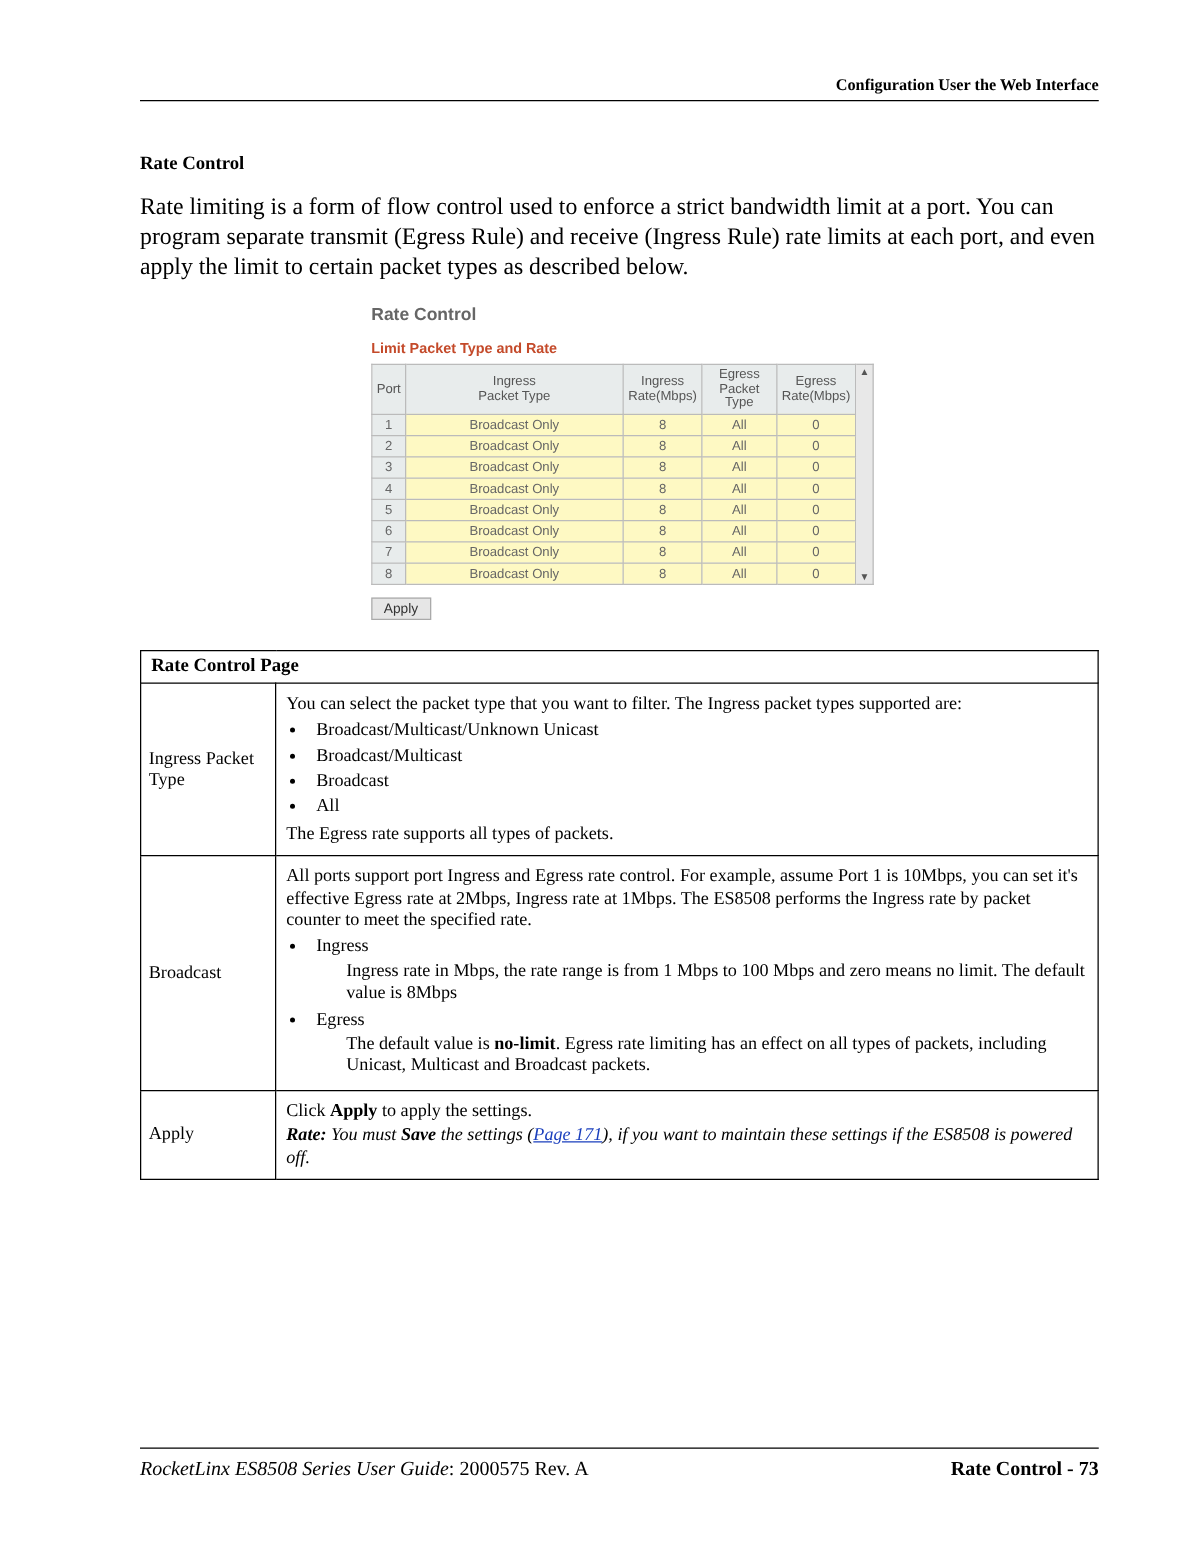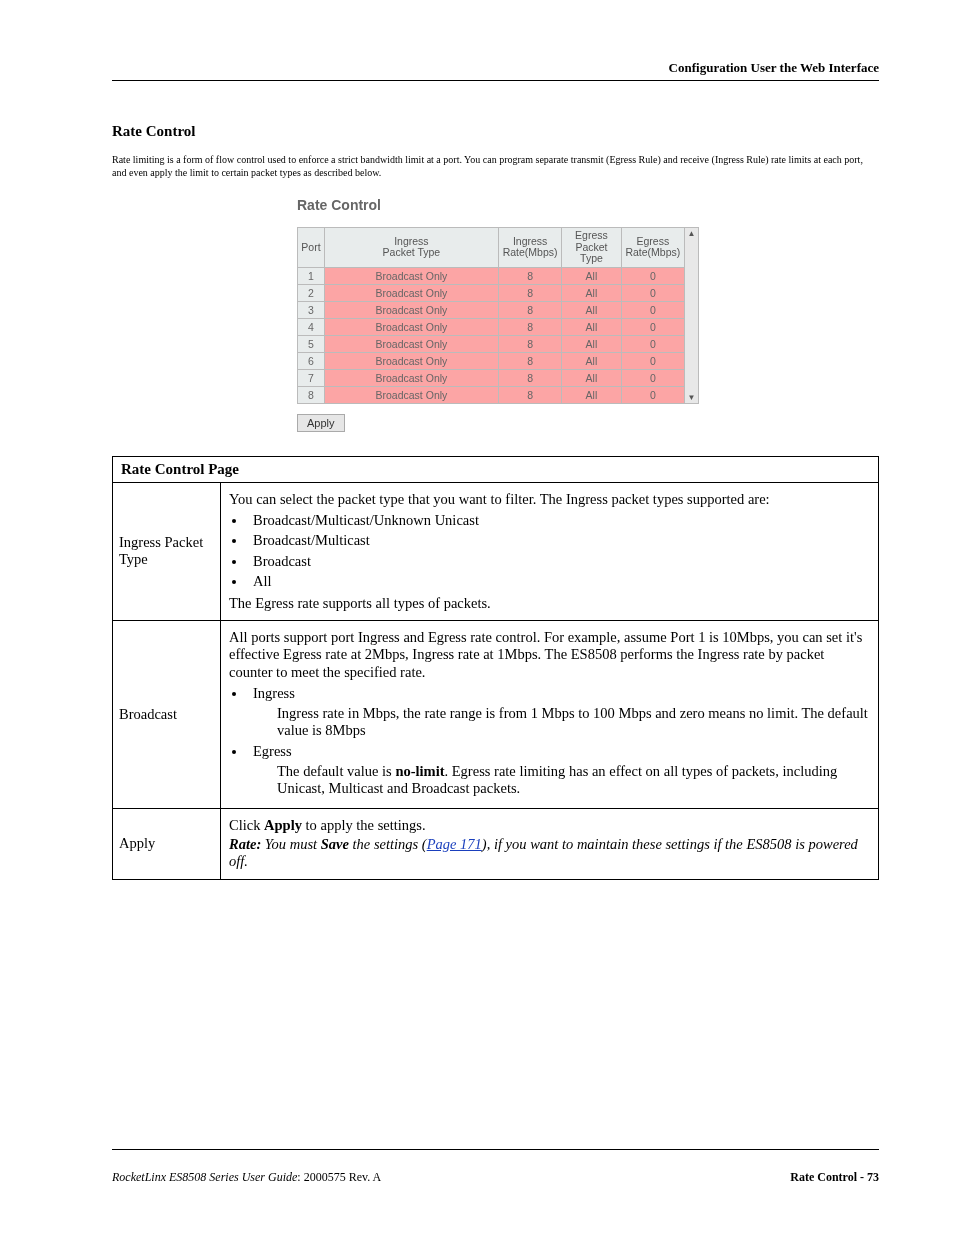--- a/index.html
+++ b/index.html
@@ -22,21 +22,21 @@
     font-size: 13px;
     padding-bottom: 4px;
   }
   .section-title {
     font-weight: bold;
     font-size: 15px;
     margin-top: 42px;
     margin-bottom: 14px;
   }
   .intro-para {
-    font-size: 10px;
+    font-size: 19px;
     line-height: 1.25;
     margin-bottom: 18px;
   }
 
   
   .ui-block {
     margin-left: 185px;
     width: 405px;
     font-family: Arial, sans-serif;
     color: #444;
@@ -74,21 +74,21 @@
     font-weight: normal;
     padding: 2px 3px;
     color: #555;
     line-height: 1.1;
     height: 28px;
   }
   .ui-table td {
     padding: 1px 3px;
     height: 17px;
     color: #666;
-    background: #fca5a5;
+    background: #fef9c3;
   }
   .ui-table td.port-col {
     background: #e8ecec;
     width: 26px;
   }
   .ui-table .col-ingress-type { width: 170px; }
   .ui-table .col-rate { width: 58px; }
   .ui-table .col-egress-type { width: 58px; }
   .ui-scrollbar {
     width: 14px;
@@ -146,42 +146,43 @@
   .content-cell .sub-indent { margin-left: 24px; margin-top: 2px; margin-bottom: 4px; }
   .link { color: #1a3fbd; text-decoration: underline; }
 
   
   .footer {
     position: absolute;
     left: 112px;
     right: 75px;
     bottom: 50px;
     border-top: 1px solid #000;
-    padding-top: 20px;
-    font-size: 12px;
+    padding-top: 8px;
+    font-size: 16px;
     display: flex;
     justify-content: space-between;
     font-style: italic;
   }
   .footer .right { font-style: normal; }
   .footer .right b { font-weight: bold; }
 </style>
 </head>
 <body>
 
 <div class="header-line">
   <div class="header-text">Configuration User the Web Interface</div>
 </div>
 
 <div class="section-title">Rate Control</div>
 
 <p class="intro-para">Rate limiting is a form of flow control used to enforce a strict bandwidth limit at a port. You can program separate transmit (Egress Rule) and receive (Ingress Rule) rate limits at each port, and even apply the limit to certain packet types as described below.</p>
 
 <div class="ui-block">
   <div class="ui-heading">Rate Control</div>
+  <div class="ui-subheading">Limit Packet Type and Rate</div>
   <div class="ui-table-wrap">
     <table class="ui-table">
       <thead>
         <tr>
           <th>Port</th>
           <th class="col-ingress-type" style="white-space:pre-line">Ingress
 Packet Type</th>
           <th class="col-rate" style="white-space:pre-line">Ingress
 Rate(Mbps)</th>
           <th class="col-egress-type" style="white-space:pre-line">Egress

